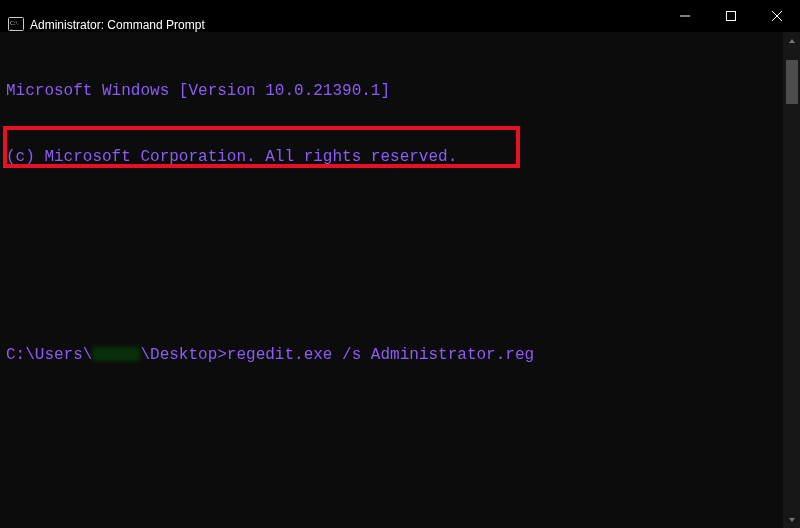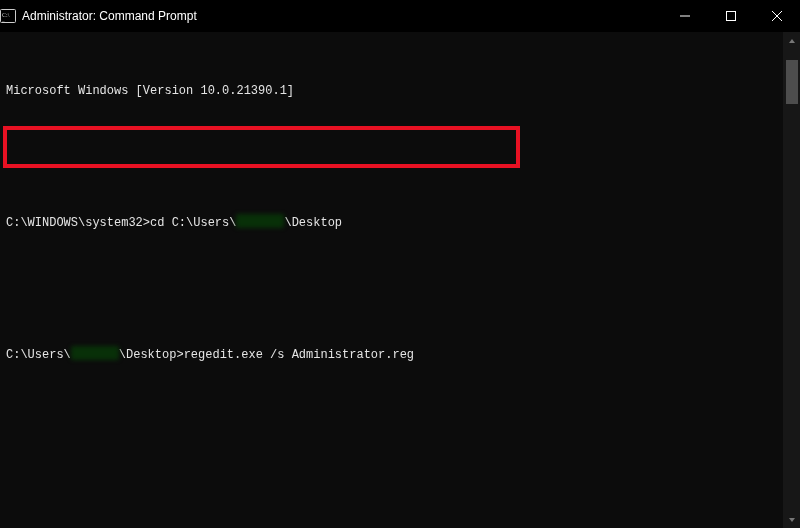--- a/index.html
+++ b/index.html
@@ -9,21 +9,22 @@
     height: 528px;
     background: #0c0c0c;
     font-family: Consolas, "Courier New", monospace;
     overflow: hidden;
     position: relative;
   }
   .titlebar {
     height: 32px;
     background: #000000;
     display: flex;
-    align-items: center;
+    align-items: flex-end;
+    padding-left: 8px;
     color: #ffffff;
     font-family: "Segoe UI", Tahoma, sans-serif;
     font-size: 12px;
   }
   .titlebar .icon {
     width: 16px;
     height: 16px;
     margin-right: 6px;
     display: inline-flex;
     align-items: center;
@@ -46,22 +47,22 @@
     height: 496px;
     background: #0c0c0c;
   }
   .terminal {
     position: absolute;
     left: 0;
     top: 0;
     right: 20px;
     bottom: 0;
     padding: 4px 6px;
-    color: #e5e5e5;
-    font-size: 12px;
+    color: #8b5cf6;
+    font-size: 16px;
     line-height: 22px;
     white-space: pre;
   }
   .line { white-space: pre; }
   .redacted {
     display: inline-block;
     width: 48px;
     height: 14px;
     background: #083008;
     filter: blur(2px);
@@ -127,22 +128,22 @@
   <span class="winbtn">
     <svg width="10" height="10" viewBox="0 0 10 10">
         <path d="M0 0 L10 10 M10 0 L0 10" stroke="#fff" stroke-width="1"></path>
       </svg>
   </span>
 </div>
 
 <div class="client">
   <div class="terminal">
     <div class="line">Microsoft Windows [Version 10.0.21390.1]</div>
+    <div class="line">(c) Microsoft Corporation. All rights reserved.</div>
     <div class="line">&nbsp;</div>
-    <div class="line"><span>C:\WINDOWS\system32&gt;</span><span>cd C:\Users\</span><span class="redacted"></span><span>\Desktop</span></div>
     <div class="line">&nbsp;</div>
     <div class="line"><span>C:\Users\</span><span class="redacted"></span><span>\Desktop&gt;</span><span>regedit.exe /s Administrator.reg</span></div>
     <div class="line">&nbsp;</div>
     
   </div>
 
   <div class="highlight-box" style="left:3px; top:94px; width:517px; height:42px;"></div>
 
   <div class="scrollbar-track">
     <div class="scrollbar-arrow" style="top:0">

